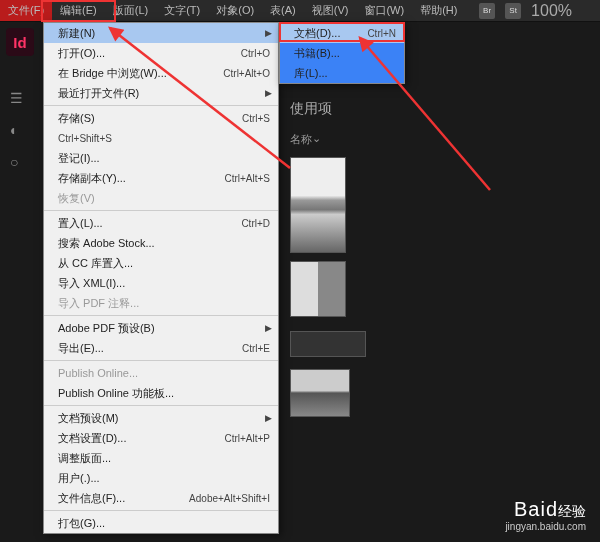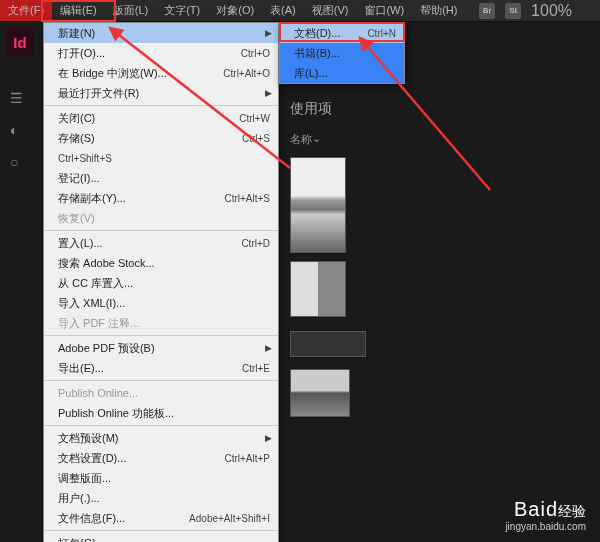--- a/index.html
+++ b/index.html
@@ -80,24 +80,20 @@
     <div class="dd-row">
       <span class="dd-label">在 Bridge 中浏览(W)...</span>
       <span class="dd-short">Ctrl+Alt+O</span>
     </div>
     <div class="dd-row">
       <span class="dd-label">最近打开文件(R)</span>
       <span class="dd-arrow">▶</span>
     </div>
     <div class="dd-sep"></div>
     <div class="dd-row">
-      <span class="dd-label">关闭(C)</span>
-      <span class="dd-short">Ctrl+W</span>
-    </div>
-    <div class="dd-row">
       <span class="dd-label">存储(S)</span>
       <span class="dd-short">Ctrl+S</span>
     </div>
     <div class="dd-row">
       <span class="dd-short">Ctrl+Shift+S</span>
     </div>
     <div class="dd-row">
       <span class="dd-label">登记(I)...</span>
     </div>
     <div class="dd-row">

